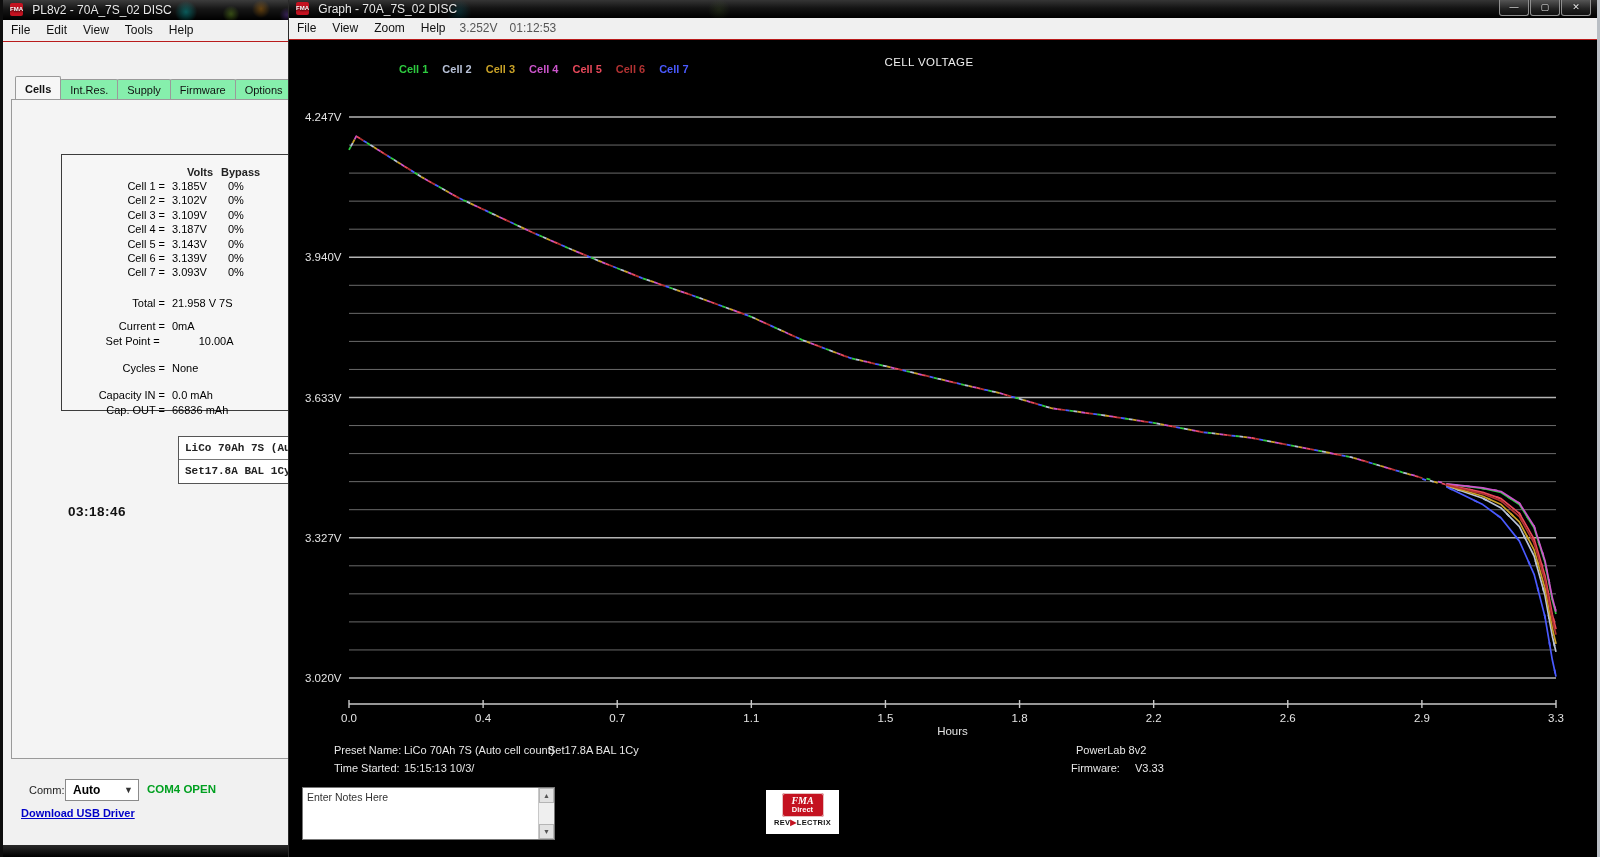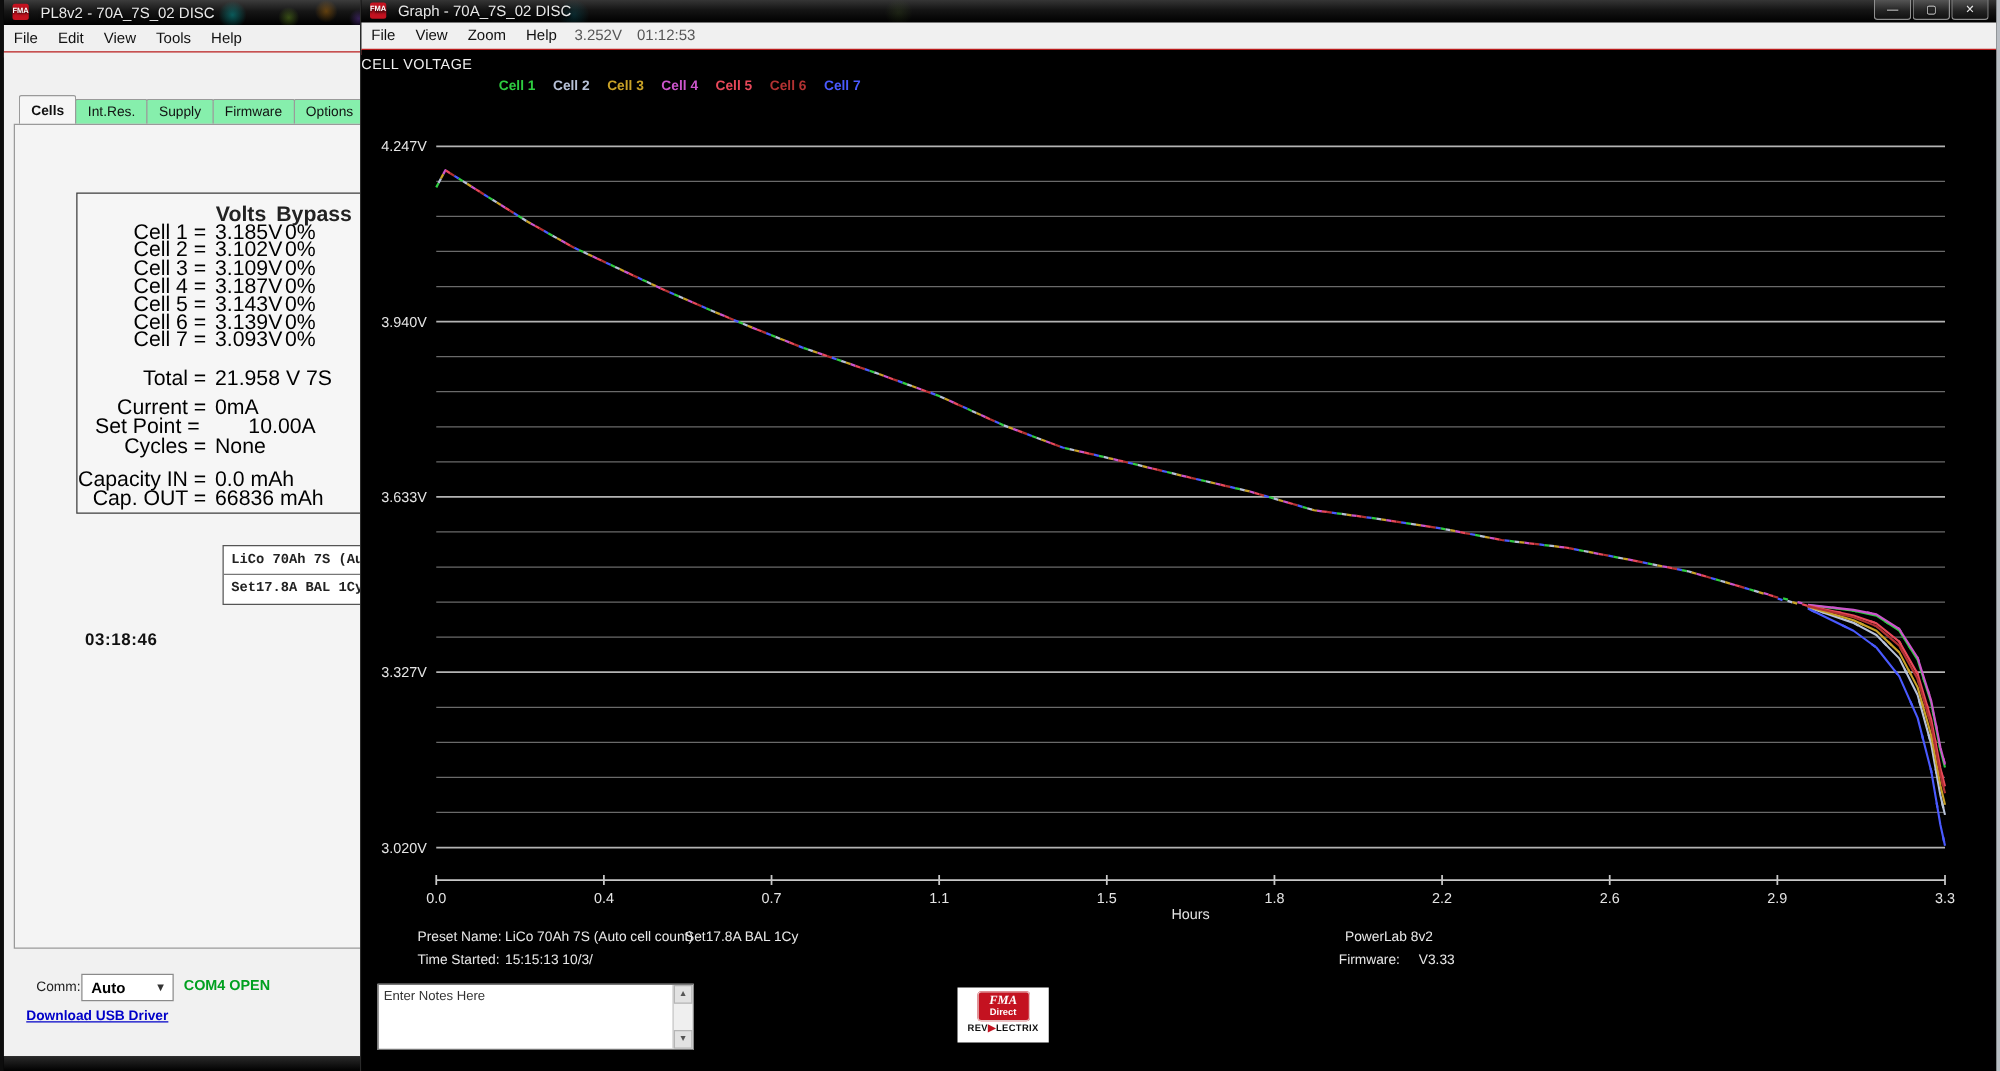--- a/index.html
+++ b/index.html
@@ -20,21 +20,21 @@
     color:#e8e8e8;font-size:12px;line-height:20px;white-space:nowrap;
     text-shadow:0 1px 2px #000;
   }
   .titlebar .app-icon{
     display:inline-block;width:13px;height:13px;margin:3px 6px 0 7px;
     background:#c41220;border-radius:2px;color:#fff;font-size:6px;font-weight:bold;
     text-align:center;line-height:13px;vertical-align:top;letter-spacing:0;
   }
   .menubar{
     position:absolute;left:0;right:0;top:20px;height:21px;
-    background:#f0f0f0;border-bottom:5px solid #b91c1c;
+    background:#f0f0f0;border-bottom:1px solid #b91c1c;
     font-size:12px;color:#111;line-height:21px;white-space:nowrap;
   }
   .menubar .menu-item{display:inline-block;padding:0 8px;cursor:default;}
   .menubar .menu-status{display:inline-block;padding:0 6px;color:#555;}
   
   #left-window{
     position:absolute;left:0;top:0;width:292px;height:857px;z-index:1;
     border-left:3px solid #0d0d0d;box-sizing:border-box;overflow:hidden;
   }
   #left-client{
@@ -52,21 +52,21 @@
     border:1px solid #9a9a9a;border-bottom:none;border-radius:2px 2px 0 0;
     margin-right:-1px;vertical-align:bottom;
   }
   .tab.active{background:#f6f6f6;height:24px;line-height:24px;position:relative;top:0px;font-weight:bold;}
   .tab-panel{
     position:absolute;left:8px;top:57px;width:300px;height:658px;
     border:1px solid #9a9a9a;background:#f4f4f4;
   }
   .cell-box{
     position:absolute;left:49px;top:54px;width:260px;height:255px;
-    border:1px solid #3c3c3c;background:#f6f6f6;font-size:17px;color:#000;
+    border:1px solid #3c3c3c;background:#f6f6f6;font-size:11px;color:#000;
   }
   .reading-row{display:flex;height:14.4px;line-height:14.4px;font-weight:normal;}
   .reading-row .lab{width:103px;text-align:right;}
   .reading-row .val{width:56px;padding-left:7px;text-align:left;}
   .reading-row .byp{width:34px;text-align:left;}
   .hdr-row{display:flex;height:14px;line-height:14px;color:#222;font-weight:bold;margin-top:10px;}
   .hdr-row .h-volts{width:151px;text-align:right;padding-right:8px;}
   .hdr-row .h-byp{width:46px;text-align:left;}
   #elapsed-time{
     position:absolute;left:56px;top:365px;font-size:13.5px;font-weight:bold;color:#111;
@@ -112,21 +112,21 @@
   #graph-window .menubar{top:18px;}
   .win-buttons{position:absolute;right:6px;top:0;height:16px;}
   .win-btn{
     display:inline-block;width:28px;height:15px;margin-left:1px;
     background:linear-gradient(#555,#222 60%,#111);
     border:1px solid #8f8f8f;border-top:none;border-radius:0 0 3px 3px;
     color:#e5e5e5;font-size:9px;line-height:14px;text-align:center;vertical-align:top;
   }
   #graph-client{position:absolute;left:0;top:40px;right:0;bottom:0;background:#000;}
   #chart-title{
-    position:absolute;left:0;top:6px;width:1280px;
+    position:absolute;left:0;top:16px;width:1280px;text-align:center;
     color:#f0f0f0;font-size:11.5px;letter-spacing:.4px;
   }
   #legend{
     position:absolute;left:110px;top:23px;white-space:nowrap;font-size:11px;
   }
   #legend .legend-item{display:inline-block;margin-right:14px;font-weight:bold;}
   #plot-svg{position:absolute;left:0;top:50px;}
   
   .gfoot{position:absolute;color:#e8e8e8;font-size:11px;white-space:nowrap;}
   #notes-box{
@@ -218,21 +218,21 @@
               <span class="val" style="width: 130px;">21.958 V  7S</span>
             </div>
             <div class="reading-row" style="margin-top: 9px;">
               <span class="lab">Current =</span>
               <span class="val" style="width: 130px;">0mA</span>
             </div>
             <div class="reading-row" style="margin-top: 0px; gap: 32px;">
               <span class="lab">Set Point =</span>
               <span class="val" style="width: 130px;">10.00A</span>
             </div>
-            <div class="reading-row" style="margin-top: 2px;">
+            <div class="reading-row" style="margin-top: 13px;">
               <span class="lab">Cycles =</span>
               <span class="val" style="width: 130px;">None</span>
             </div>
             <div class="reading-row" style="margin-top: 13px;">
               <span class="lab">Capacity IN =</span>
               <span class="val" style="width: 130px;">0.0 mAh</span>
             </div>
             <div class="reading-row" style="margin-top: 0px;">
               <span class="lab">Cap. OUT =</span>
               <span class="val" style="width: 130px;">66836 mAh</span>

